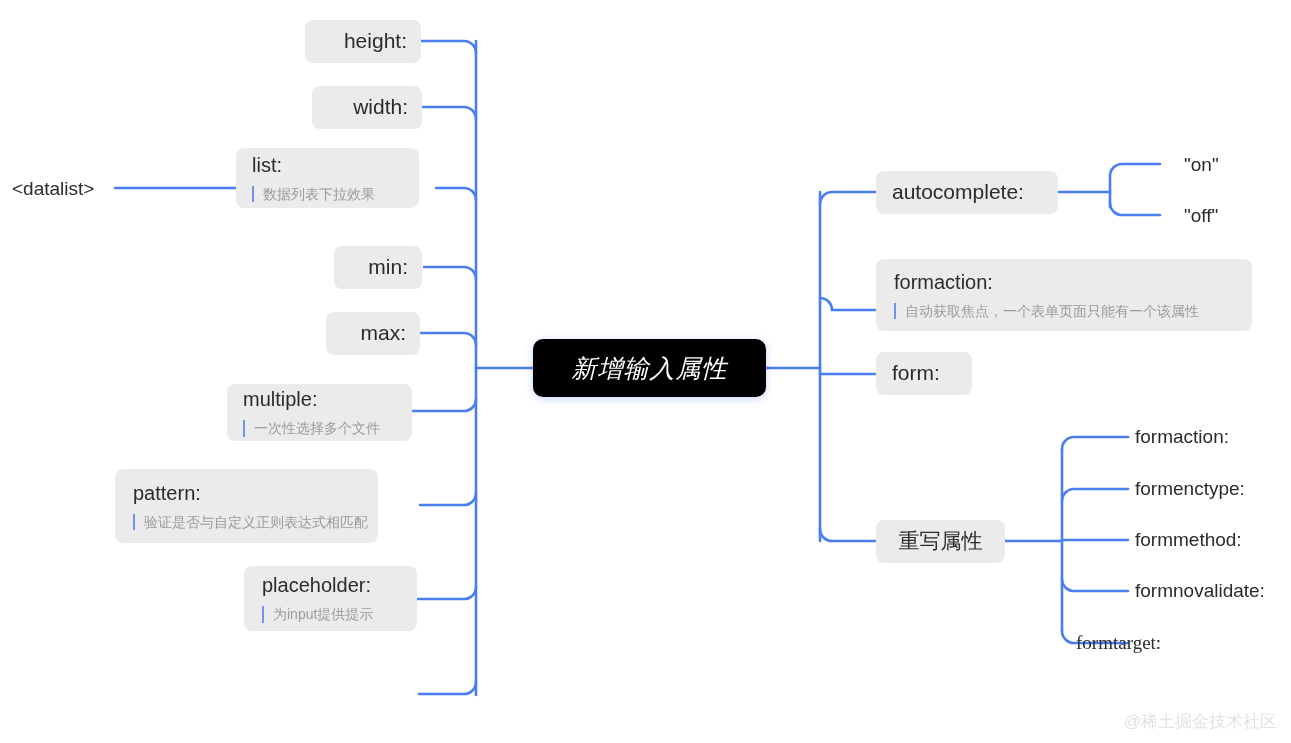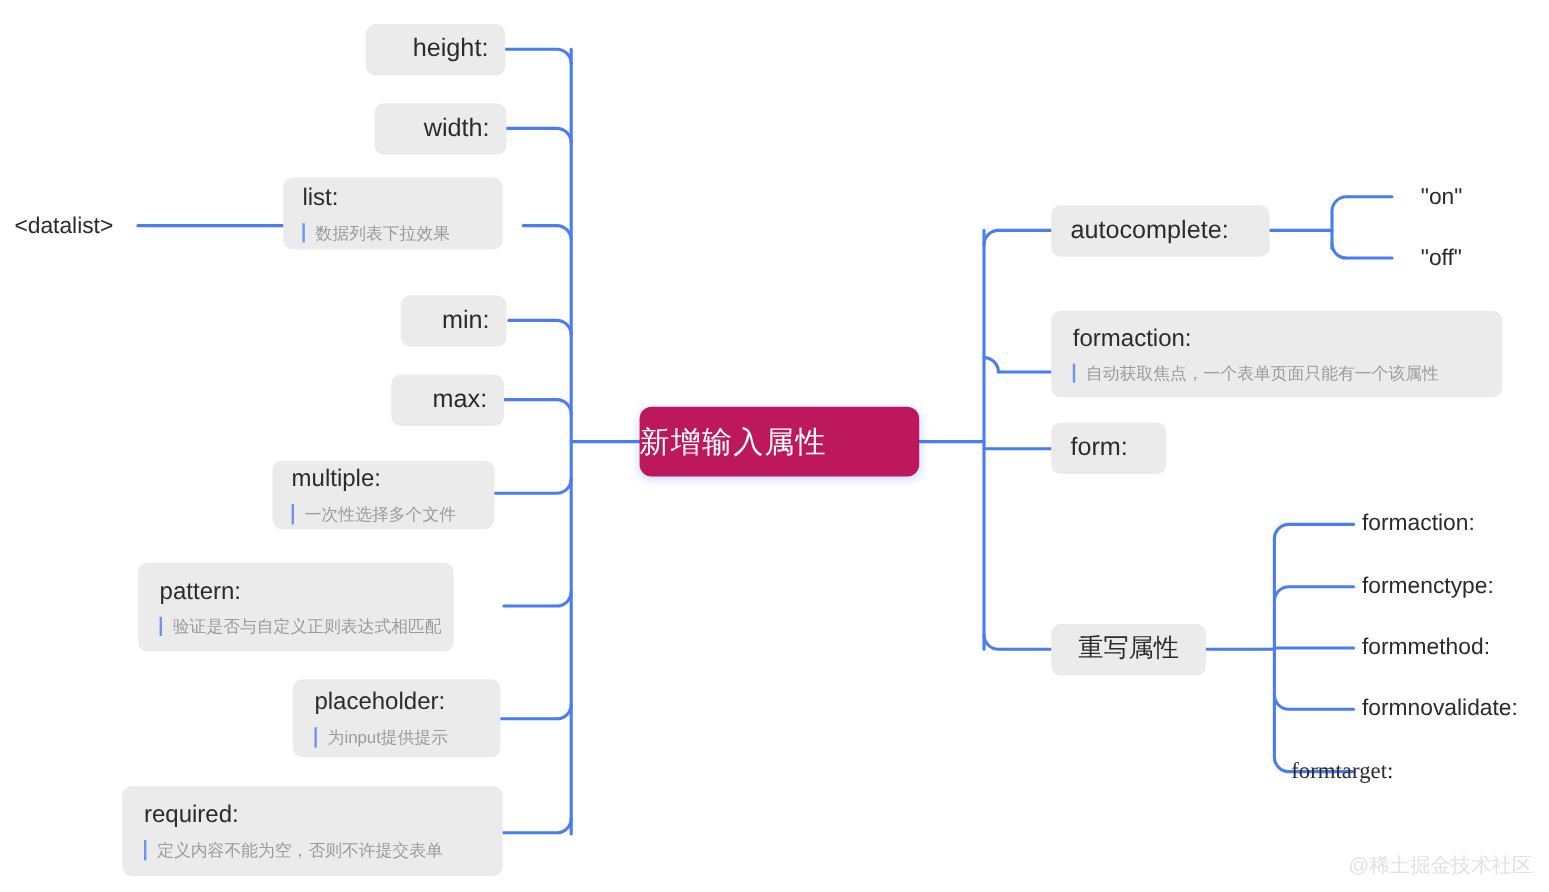--- a/index.html
+++ b/index.html
@@ -57,26 +57,27 @@
     left: 0;
     top: 1px;
     bottom: 1px;
     width: 2px;
     background: #6f93f0;
   }
 
   
   .root {
     position: absolute;
-    background: #be185d;
+    background: #000000;
     border-radius: 10px;
     display: flex;
     align-items: center;
-    justify-content: flex-start;
+    justify-content: center;
     box-shadow: 0 2px 8px rgba(47,110,240,0.28);
+    font-style: italic;
   }
   .root-label {
     color: #ffffff;
     font-size: 25px;
     letter-spacing: 1px;
     white-space: nowrap;
   }
 
   
   .leaf-label {
@@ -188,24 +189,20 @@
   <div class="node with-note" style="left:115px; top:469px; width:263px; height:74px; padding:6px 18px;">
     <span class="node-title">pattern:</span>
     <span class="node-note">验证是否与自定义正则表达式相匹配</span>
   </div>
 
   <div class="node with-note" style="left:244px; top:566px; width:173px; height:65px; padding:6px 18px;">
     <span class="node-title">placeholder:</span>
     <span class="node-note">为input提供提示</span>
   </div>
 
-  <div class="node with-note" style="left:102px; top:655px; width:317px; height:75px; padding:6px 18px;">
-    <span class="node-title">required:</span>
-    <span class="node-note">定义内容不能为空，否则不许提交表单</span>
-  </div>
 
   <div class="node" style="left:876px; top:171px; width:182px; height:43px; align-items:flex-start; padding:0 16px;">
     <span class="node-title">autocomplete:</span>
   </div>
 
   <div class="leaf-label" style="left:1184px; top:155px;">
     <span>"on"</span>
   </div>
 
   <div class="leaf-label" style="left:1184px; top:206px;">

